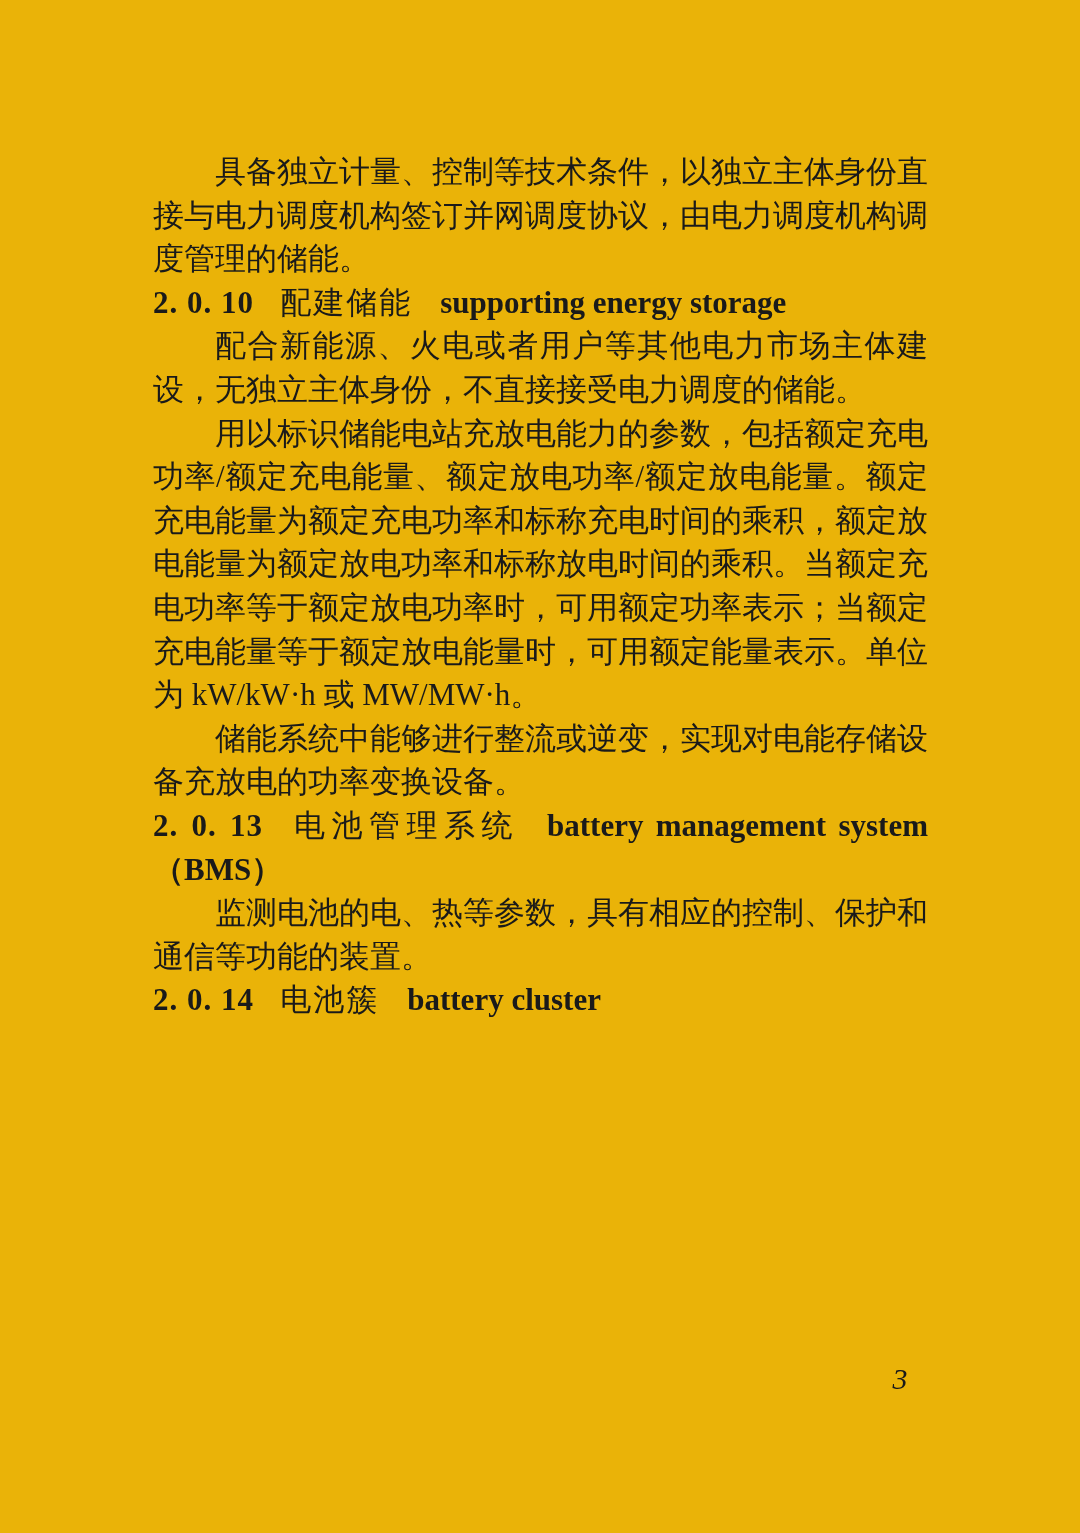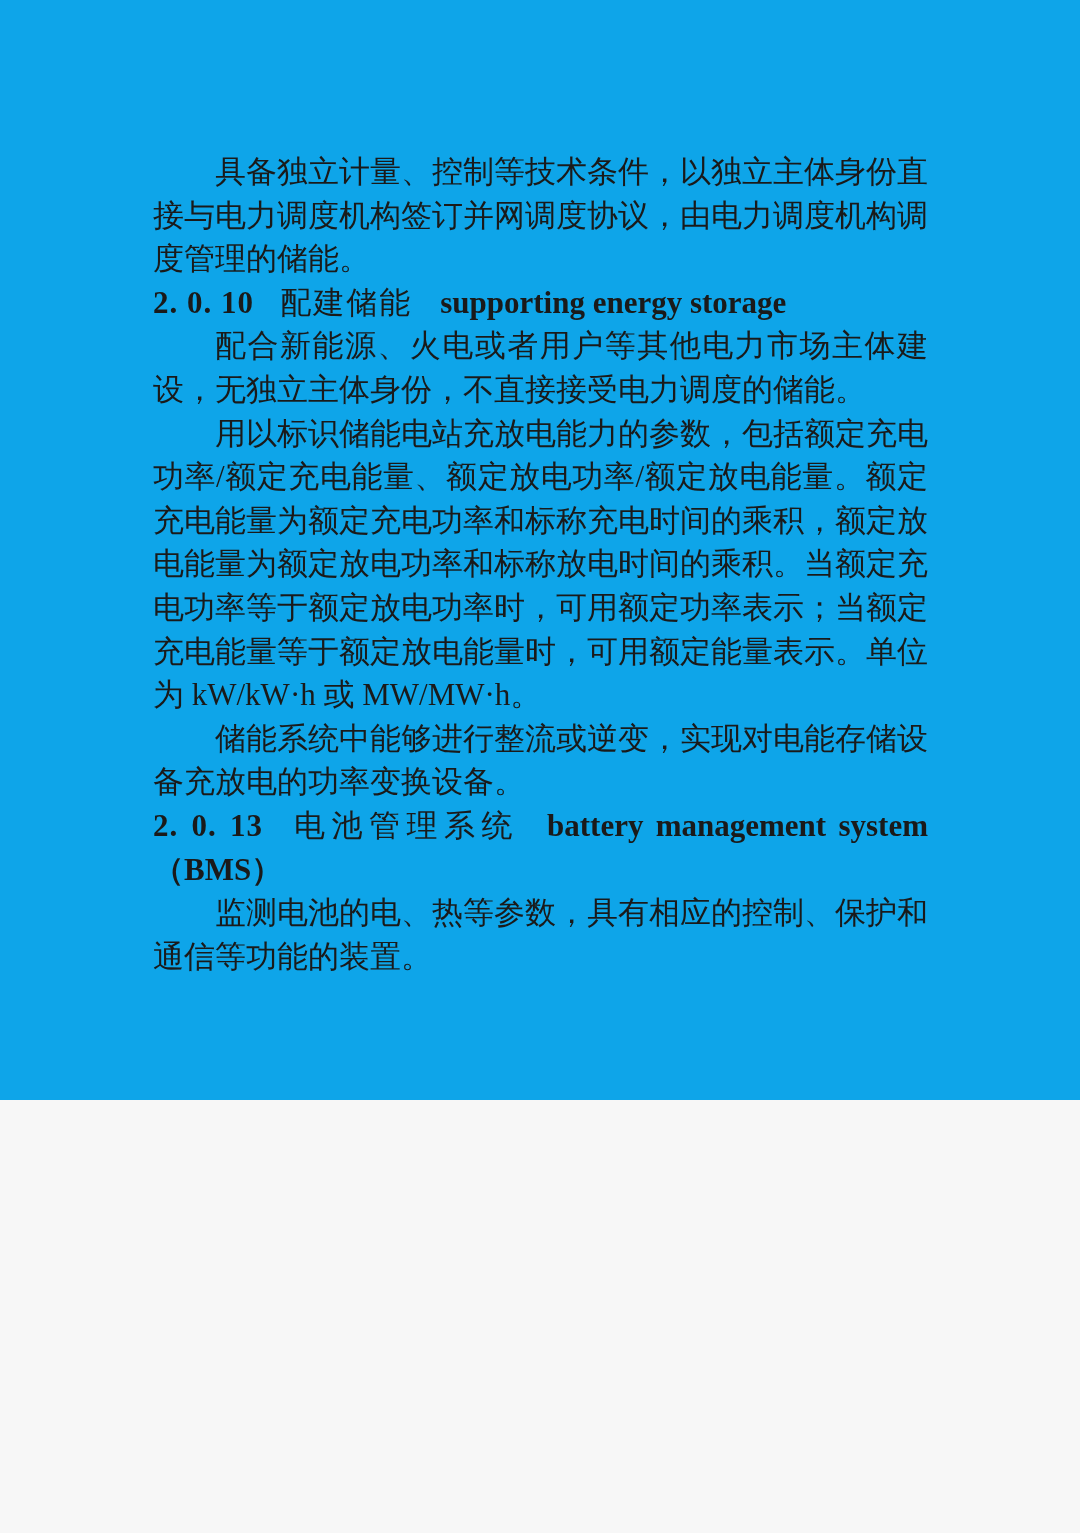--- a/index.html
+++ b/index.html
@@ -8,22 +8,22 @@
   }
   body {
     width: 1080px;
     height: 1533px;
     background: #f7f7f7;
     font-family: "Liberation Serif", "DejaVu Serif", serif;
   }
   .page {
     position: relative;
     width: 1080px;
-    height: 1100px;
-    background: #0ea5e9;
+    height: 1533px;
+    background: #eab308;
     color: #1a1a1a;
     overflow: hidden;
   }
   .content {
     position: absolute;
     left: 153px;
     top: 150px;
     width: 775px;
     font-size: 31px;
     line-height: 43.6px;
@@ -65,15 +65,16 @@
 
 <div class="page">
   <main class="content" id="paragraphs">
       <p class="body-para">具备独立计量、控制等技术条件，以独立主体身份直接与电力调度机构签订并网调度协议，由电力调度机构调度管理的储能。</p>
       <p class="term"><span class="term-num">2. 0. 10</span><span class="term-zh">配建储能</span><span class="term-en">supporting energy storage</span></p>
       <p class="body-para">配合新能源、火电或者用户等其他电力市场主体建设，无独立主体身份，不直接接受电力调度的储能。</p>
       <p class="body-para">用以标识储能电站充放电能力的参数，包括额定充电功率/额定充电能量、额定放电功率/额定放电能量。额定充电能量为额定充电功率和标称充电时间的乘积，额定放电能量为额定放电功率和标称放电时间的乘积。当额定充电功率等于额定放电功率时，可用额定功率表示；当额定充电能量等于额定放电能量时，可用额定能量表示。单位为 kW/kW·h 或 MW/MW·h。</p>
       <p class="body-para">储能系统中能够进行整流或逆变，实现对电能存储设备充放电的功率变换设备。</p>
       <p class="term"><span class="term-num">2. 0. 13</span><span class="term-zh">电池管理系统</span><span class="term-en">battery management system（BMS）</span></p>
       <p class="body-para">监测电池的电、热等参数，具有相应的控制、保护和通信等功能的装置。</p>
+      <p class="term"><span class="term-num">2. 0. 14</span><span class="term-zh">电池簇</span><span class="term-en">battery cluster</span></p>
     </main>
   <div class="page-number">3</div>
 </div>
 
 </body></html>

